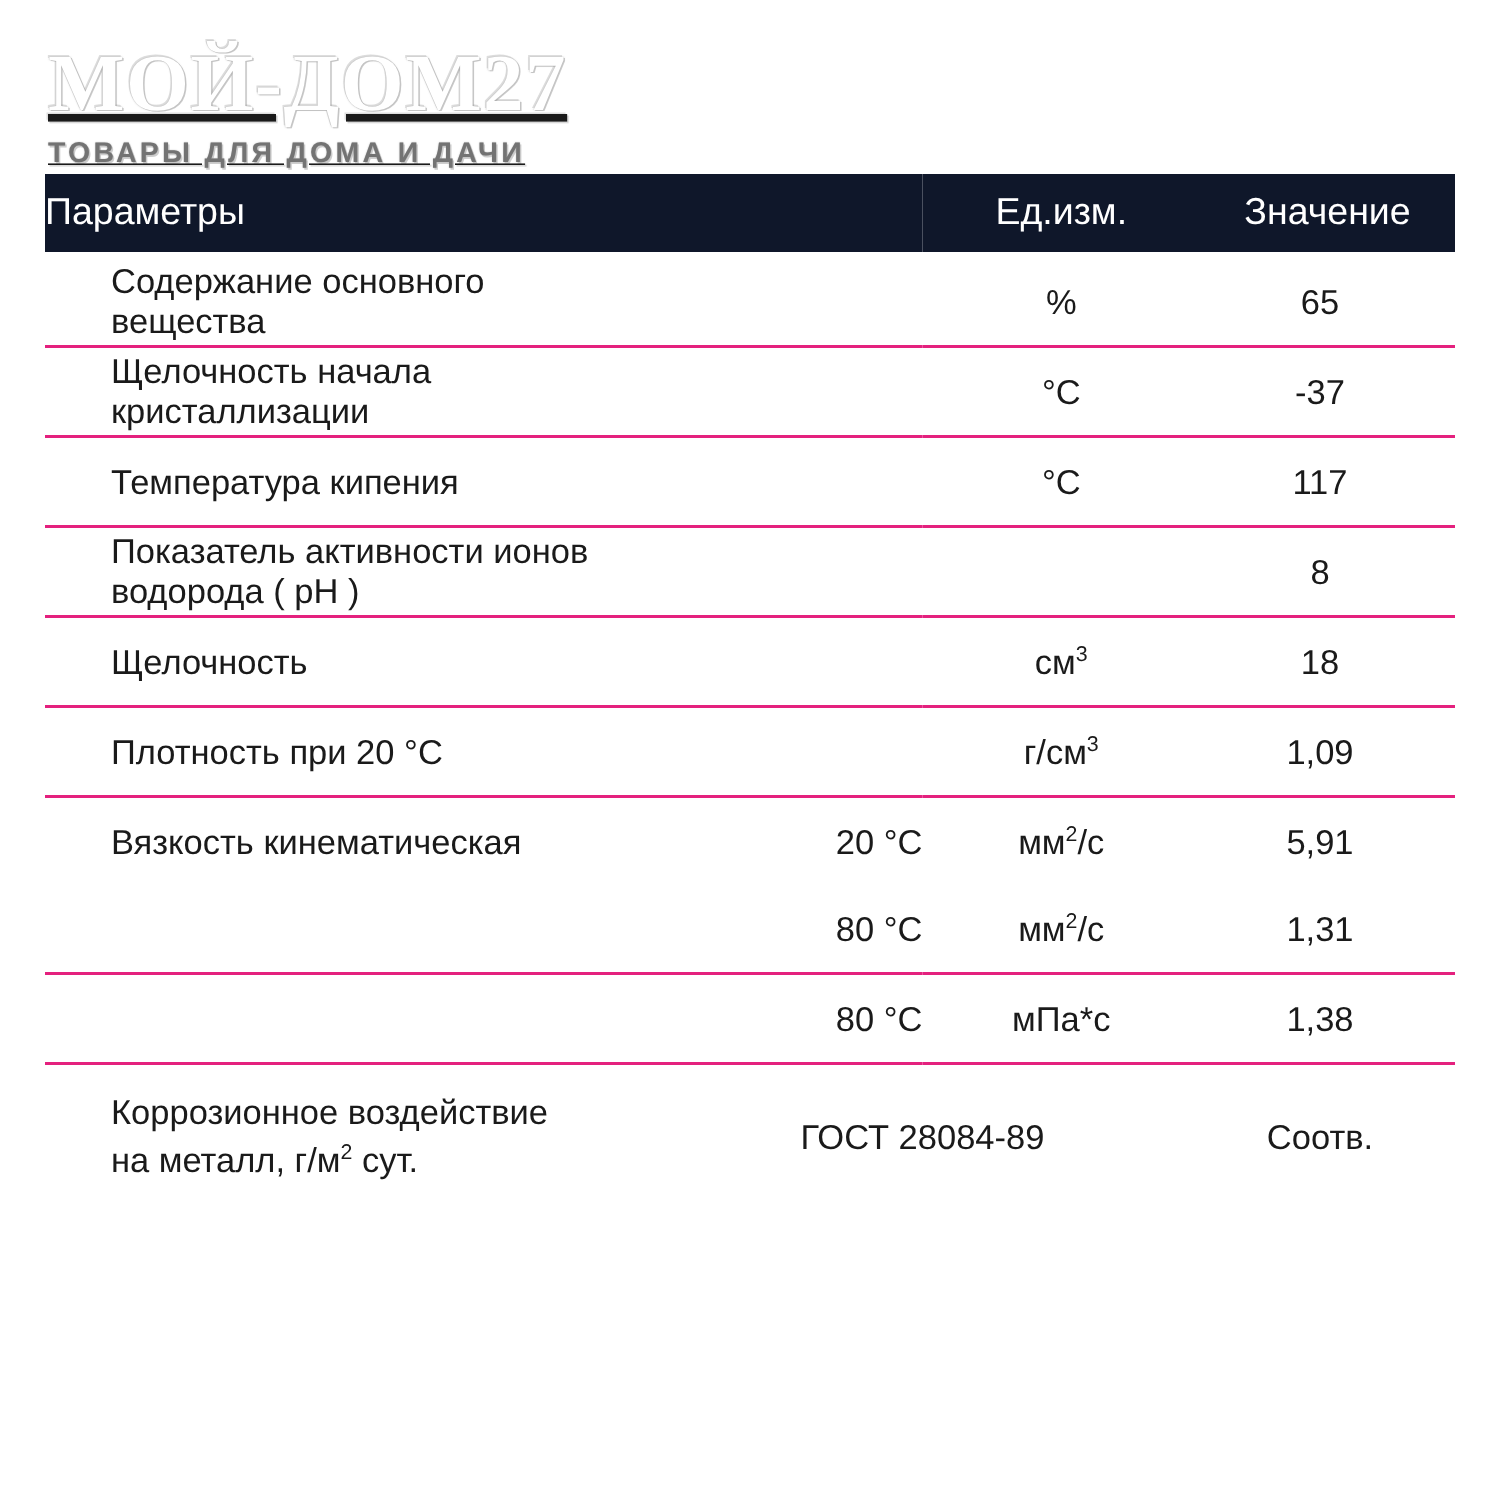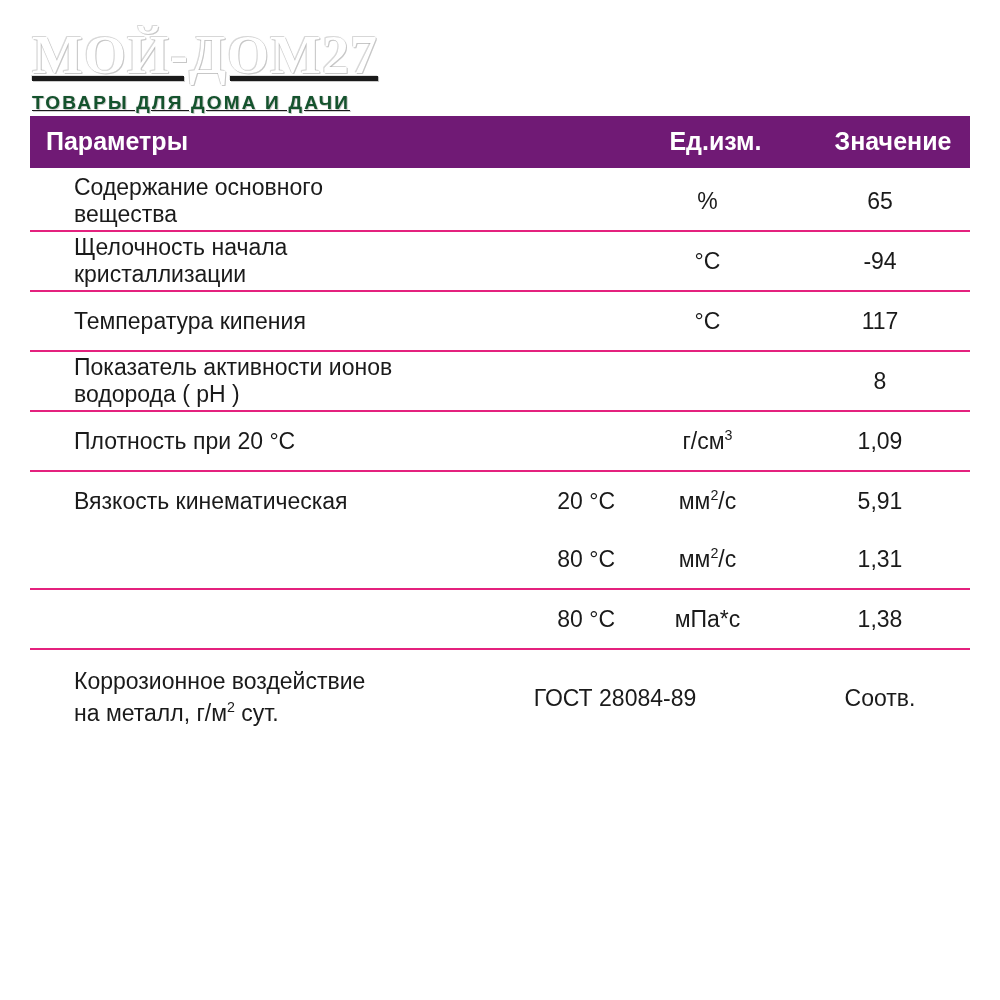--- a/index.html
+++ b/index.html
@@ -38,21 +38,21 @@
       0 0 1px rgba(120,120,120,0.7);
     line-height: 1.0;
     white-space: nowrap;
   }
   .wm-sub {
     margin-top: 10px;
     font-family: "Liberation Sans", sans-serif;
     font-weight: bold;
     font-size: 19px;
     letter-spacing: 2.2px;
-    color: #14532d;
+    color: #737373;
     text-shadow:
       1px 1px 0 rgba(160,160,160,0.5),
       0 0 1px rgba(120,120,120,0.6);
     white-space: nowrap;
   }
 
   
   .table-wrap {
     position: absolute;
     top: 116px;
@@ -67,26 +67,26 @@
     table-layout: fixed;
   }
 
   table.spec col.c-param  { width: 400px; }
   table.spec col.c-cond   { width: 185px; }
   table.spec col.c-unit   { width: 185px; }
   table.spec col.c-value  { width: 170px; }
 
   
   thead tr.head-row th {
-    background: #701a75;
+    background: #0f172a;
     color: #ffffff;
     font-size: 25px;
-    font-weight: bold;
+    font-weight: normal;
     height: 50px;
-    padding: 0 0 2px 16px;
+    padding: 0 0 2px 0;
     vertical-align: middle;
     border: none;
   }
   th.h-param {
     text-align: left;
     padding-left: 44px;
   }
   th.h-cond { text-align: center; }
   th.h-unit { text-align: center; }
   th.h-value { text-align: center; padding-right: 10px; }
@@ -165,37 +165,43 @@
         <td class="param">Содержание основного вещества</td>
         <td class="cond"></td>
         <td class="unit">%</td>
         <td class="value">65</td>
       </tr>
 
       <tr>
         <td class="param">Щелочность начала кристаллизации</td>
         <td class="cond"></td>
         <td class="unit">°С</td>
-        <td class="value">-94</td>
+        <td class="value">-37</td>
       </tr>
 
       <tr>
         <td class="param">Температура кипения</td>
         <td class="cond"></td>
         <td class="unit">°С</td>
         <td class="value">117</td>
       </tr>
 
       <tr>
         <td class="param">Показатель активности ионов водорода ( pH )</td>
         <td class="cond"></td>
         <td class="unit"></td>
         <td class="value">8</td>
       </tr>
 
+      <tr>
+        <td class="param">Щелочность</td>
+        <td class="cond"></td>
+        <td class="unit"><span>см</span><sup>3</sup></td>
+        <td class="value">18</td>
+      </tr>
 
       <tr>
         <td class="param">Плотность при 20 °С</td>
         <td class="cond"></td>
         <td class="unit"><span>г/см</span><sup>3</sup></td>
         <td class="value">1,09</td>
       </tr>
 
 
       <tr class="no-rule">

